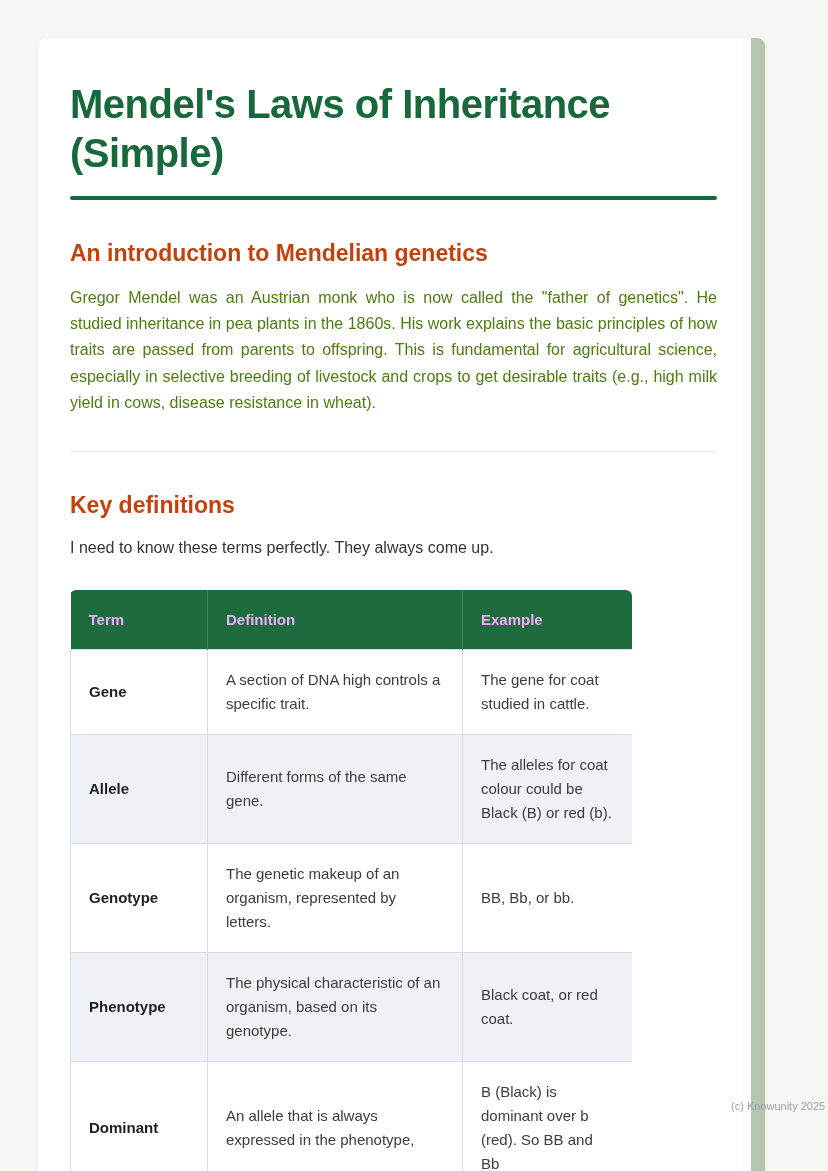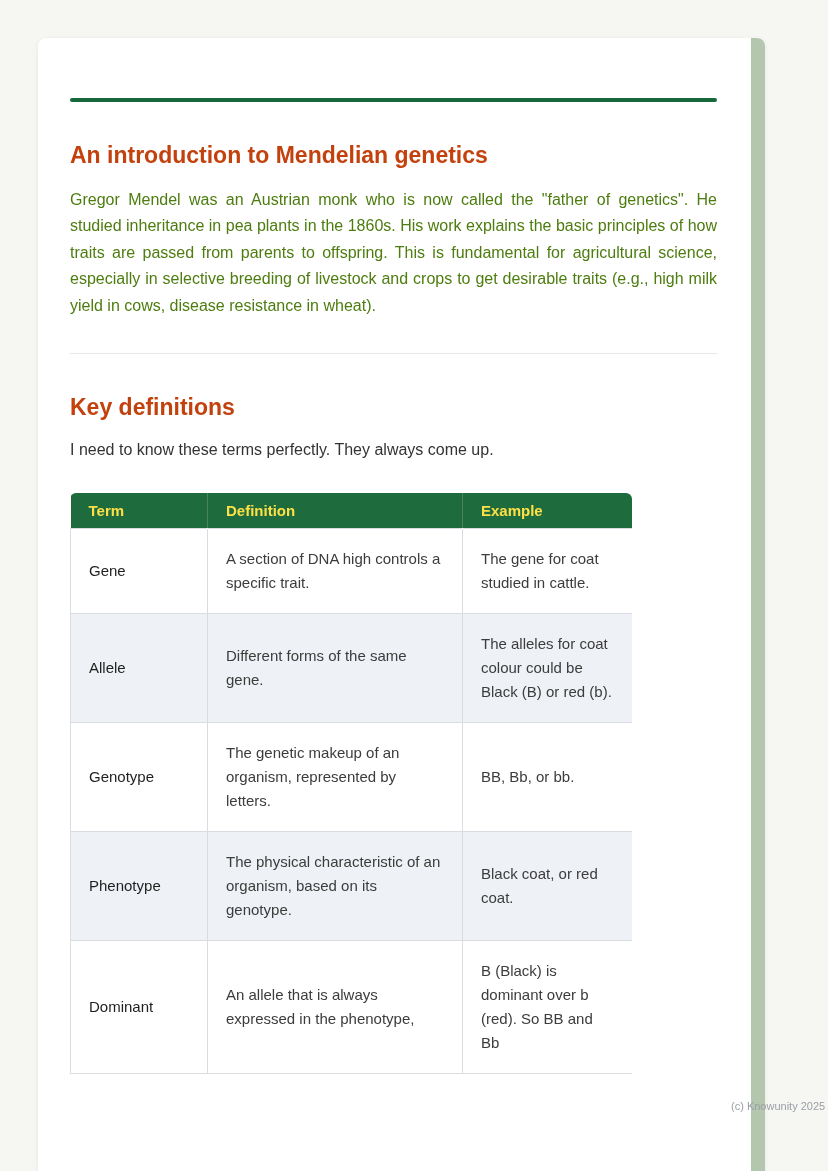--- a/index.html
+++ b/index.html
@@ -79,42 +79,42 @@
     border-radius: 6px 6px 0 0;
     overflow: hidden;
   }
   table.def-table {
     border-collapse: collapse;
     width: 562px;
     table-layout: fixed;
   }
   table.def-table th {
     background: #1e6b3d;
-    color: #fde047;
+    color: #f0abfc;
     font-size: 15px;
     font-weight: 700;
     text-align: left;
-    padding: 9px 18px;
+    padding: 21px 18px;
     border: none;
   }
   table.def-table th + th {
     border-left: 1px solid rgba(255,255,255,0.18);
     margin-top: 12px;
   }
   table.def-table td {
     border: 1px solid #d9dde2;
     padding: 18px 18px;
     font-size: 15px;
     line-height: 1.6;
     color: #3c3c3c;
     vertical-align: middle;
     word-wrap: break-word;
   }
   table.def-table td.term-cell {
-    font-weight: 400;
+    font-weight: 700;
     color: #1f1f1f;
   }
   table.def-table tr.row-alt td {
     background: #eef1f5;
   }
   .col-term { width: 137px; }
   .col-def  { width: 255px; }
   .col-ex   { width: 170px; }
   .watermark {
     position: absolute;
@@ -126,20 +126,21 @@
     white-space: nowrap;
     margin-left: 45px;
   }
 </style>
 </head>
 <body>
 
 <div class="sheet">
   <div class="content">
 
+    <h1 class="doc-title">Mendel's Laws of Inheritance (Simple)</h1>
     <div class="title-rule"></div>
 
     <h2 class="section-heading">An introduction to Mendelian genetics</h2>
     <p class="body-text">Gregor Mendel was an Austrian monk who is now called the "father of genetics". He studied inheritance in pea plants in the 1860s. His work explains the basic principles of how traits are passed from parents to offspring. This is fundamental for agricultural science, especially in selective breeding of livestock and crops to get desirable traits (e.g., high milk yield in cows, disease resistance in wheat).</p>
 
     <hr class="soft-divider">
 
     <h2 class="section-heading">Key definitions</h2>
     <p class="lead-text">I need to know these terms perfectly. They always come up.</p>
 

